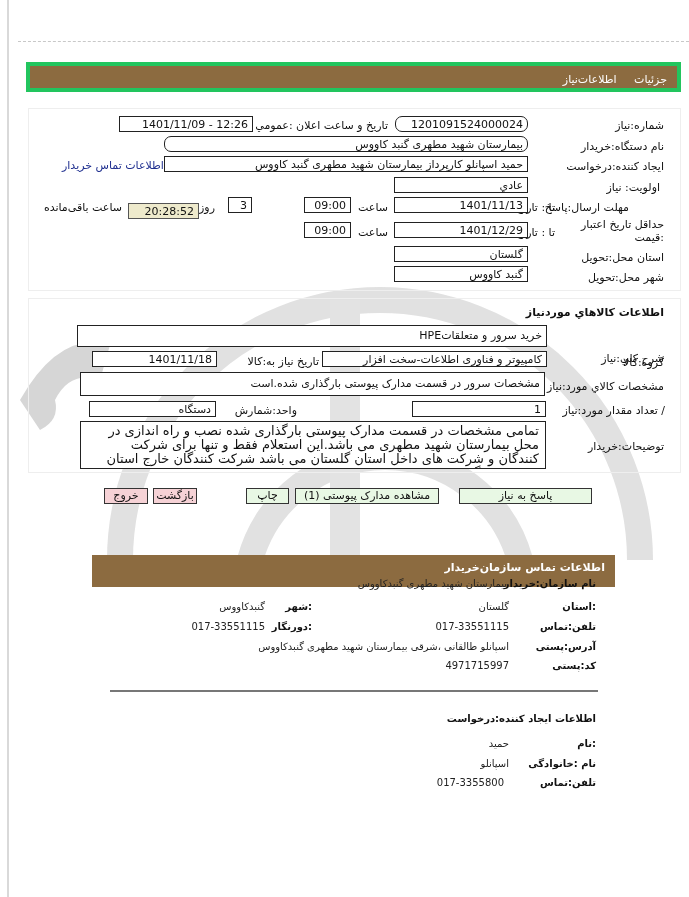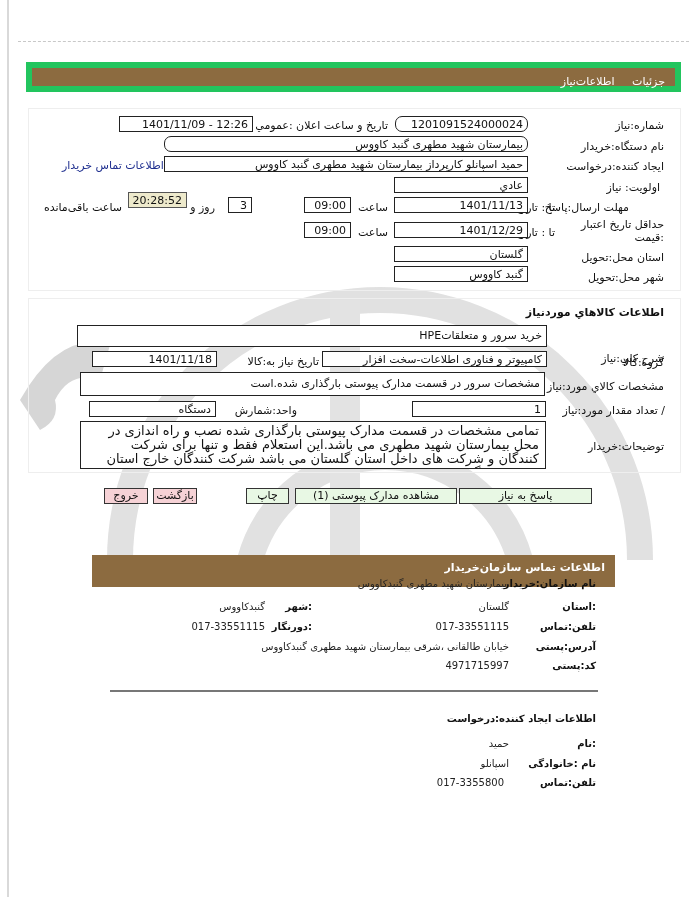--- a/index.html
+++ b/index.html
@@ -2,21 +2,21 @@
 <html><head>
   <meta charset="utf-8">
   <style>
     html, body { margin:0; padding:0; background:#ffffff; }
     body { width:689px; height:897px; position:relative; overflow:hidden;
            font-family:"DejaVu Sans", sans-serif; font-size:11px; color:#111; }
     .abs { position:absolute; }
     .left-rule { left:7px; top:0; width:2px; height:897px; background:#d9d9d9; }
     .top-rule { left:18px; top:41px; width:671px; height:0; border-top:1px dashed #c8c8c8; }
     .header-bar { left:26px; top:62px; width:655px; height:30px; background:#8c6b40;
-                  border:6px solid #22c55e; box-sizing:border-box; }
+                  border:4px solid #22c55e; box-sizing:border-box; }
     .header-bar .tabs { position:absolute; right:10px; top:7px; color:#fff; font-size:11px; direction:rtl; }
     .header-bar .tabs span { margin-left:14px; }
     .panel { border:1px solid #eeeeee; box-sizing:border-box; background:transparent; }
     .lbl { position:absolute; direction:rtl; text-align:right; white-space:nowrap; font-size:11px; color:#111; }
     .box { position:absolute; border:1px solid #222; background:#fff; box-sizing:border-box;
            direction:rtl; text-align:right; padding:0 4px; font-size:11px; line-height:15px; height:16px;
            white-space:nowrap; overflow:hidden; }
     .box.ltr { direction:ltr; text-align:right; }
     .box.tall { height:auto; white-space:normal; line-height:14px; padding:2px 6px; }
     .countdown { background:#eeeacc; text-align:center; }
@@ -72,21 +72,21 @@
 <span class="lbl" style="right:29px; top:181px;">اولویت: نیاز</span>
 <div class="box" style="left:394px; top:177px; width:134px;">عادي</div>
 
 <span class="lbl" style="right:60px; top:201px;">مهلت ارسال:پاسخ</span>
 <span class="lbl" style="right:134px; top:201px;">تا : تاریخ</span>
 <div class="box ltr" style="left:394px; top:197px; width:134px;">1401/11/13</div>
 <span class="lbl" style="right:301px; top:201px;">ساعت</span>
 <div class="box ltr" style="left:304px; top:197px; width:47px;">09:00</div>
 <div class="box ltr" style="left:228px; top:197px; width:24px;">3</div>
 <span class="lbl" style="right:474px; top:201px;text-align:center;">روز و</span>
-<div class="box countdown" style="left:128px; top:192px; width:59px; border-color:#555;padding-left:47px;">20:28:52</div>
+<div class="box countdown" style="left:128px; top:203px; width:71px; border-color:#555;padding-left:47px;">20:28:52</div>
 <span class="lbl" style="right:567px; top:201px;">ساعت باقی‌مانده</span>
 
 <span class="lbl" style="right:25px; top:218px;">حداقل تاریخ اعتبار</span>
 <span class="lbl" style="right:25px; top:231px;">:قیمت</span>
 <span class="lbl" style="right:134px; top:226px;">تا : تاریخ</span>
 <div class="box ltr" style="left:394px; top:222px; width:134px;">1401/12/29</div>
 <span class="lbl" style="right:301px; top:226px;">ساعت</span>
 <div class="box ltr" style="left:304px; top:222px; width:47px;">09:00</div>
 
 <span class="lbl" style="right:25px; top:251px;">استان محل:تحویل</span>
@@ -112,21 +112,21 @@
 
 <span class="lbl" style="right:24px; top:404px;">/ تعداد مقدار مورد:نیاز</span>
 <div class="box ltr" style="left:412px; top:401px; width:134px;">1</div>
 <span class="lbl" style="right:392px; top:404px;">واحد:شمارش</span>
 <div class="box" style="left:89px; top:401px; width:127px;">دستگاه</div>
 
 <span class="lbl" style="right:25px; top:440px;">توضیحات:خریدار</span>
 <div class="box tall" style="left:80px; top:421px; width:466px; height:48px; font-size:13px;">تمامی مشخصات در قسمت مدارک پیوستی بارگذاری شده نصب و راه اندازی در محل بیمارستان شهید مطهری می باشد.این استعلام فقط و تنها برای شرکت کنندگان و شرکت های داخل استان گلستان می باشد شرکت کنندگان خارج استان حذف می .گردند</div>
 
 <div class="btn green" style="left:415px; top:488px; width:133px;">پاسخ به نیاز</div>
-<div class="btn green" style="left:251px; top:488px; width:162px;">مشاهده مدارک پیوستی (1)</div>
+<div class="btn green" style="left:251px; top:488px; width:144px;">مشاهده مدارک پیوستی (1)</div>
 <div class="btn green" style="left:202px; top:488px; width:43px;">چاپ</div>
 <div class="btn pink" style="left:153px; top:488px; width:44px;">بازگشت</div>
 <div class="btn pink" style="left:104px; top:488px; width:44px;">خروج</div>
 
 <div class="abs contact-bar">
   <span>اطلاعات تماس سازمان‌خریدار</span>
 </div>
 
 <span class="c-lbl" style="right:93px; top:578px;">نام سازمان:خریدار</span>
 <span class="c-val" style="right:182px; top:578px;">بیمارستان شهید مطهری گنبدکاووس</span>
@@ -135,21 +135,21 @@
 <span class="c-val" style="right:180px; top:601px;">گلستان</span>
 <span class="c-lbl" style="right:377px; top:601px;">:شهر</span>
 <span class="c-val" style="right:424px; top:601px;">گنبدکاووس</span>
 
 <span class="c-lbl" style="right:93px; top:621px;">تلفن:تماس</span>
 <span class="c-val" style="right:180px; top:621px; direction:ltr;">017-33551115</span>
 <span class="c-lbl" style="right:377px; top:621px;">:دورنگار</span>
 <span class="c-val" style="right:424px; top:621px; direction:ltr;">017-33551115</span>
 
 <span class="c-lbl" style="right:93px; top:641px;">آدرس:پستی</span>
-<span class="c-val" style="right:180px; top:641px;">خیابان طالقانی ،شرقی بیمارستان شهید مطهری گنبدکاووس</span>
+<span class="c-val" style="right:180px; top:641px;">اسپانلو طالقانی ،شرقی بیمارستان شهید مطهری گنبدکاووس</span>
 
 <span class="c-lbl" style="right:93px; top:660px;">کد:پستی</span>
 <span class="c-val" style="right:180px; top:660px; direction:ltr;">4971715997</span>
 
 <div class="abs divider"></div>
 
 <span class="c-lbl" style="right:93px; top:713px;">اطلاعات ایجاد کننده:درخواست</span>
 <span class="c-lbl" style="right:93px; top:738px;">:نام</span>
 <span class="c-val" style="right:180px; top:738px;">حمید</span>
 <span class="c-lbl" style="right:93px; top:758px;">نام :خانوادگی</span>

